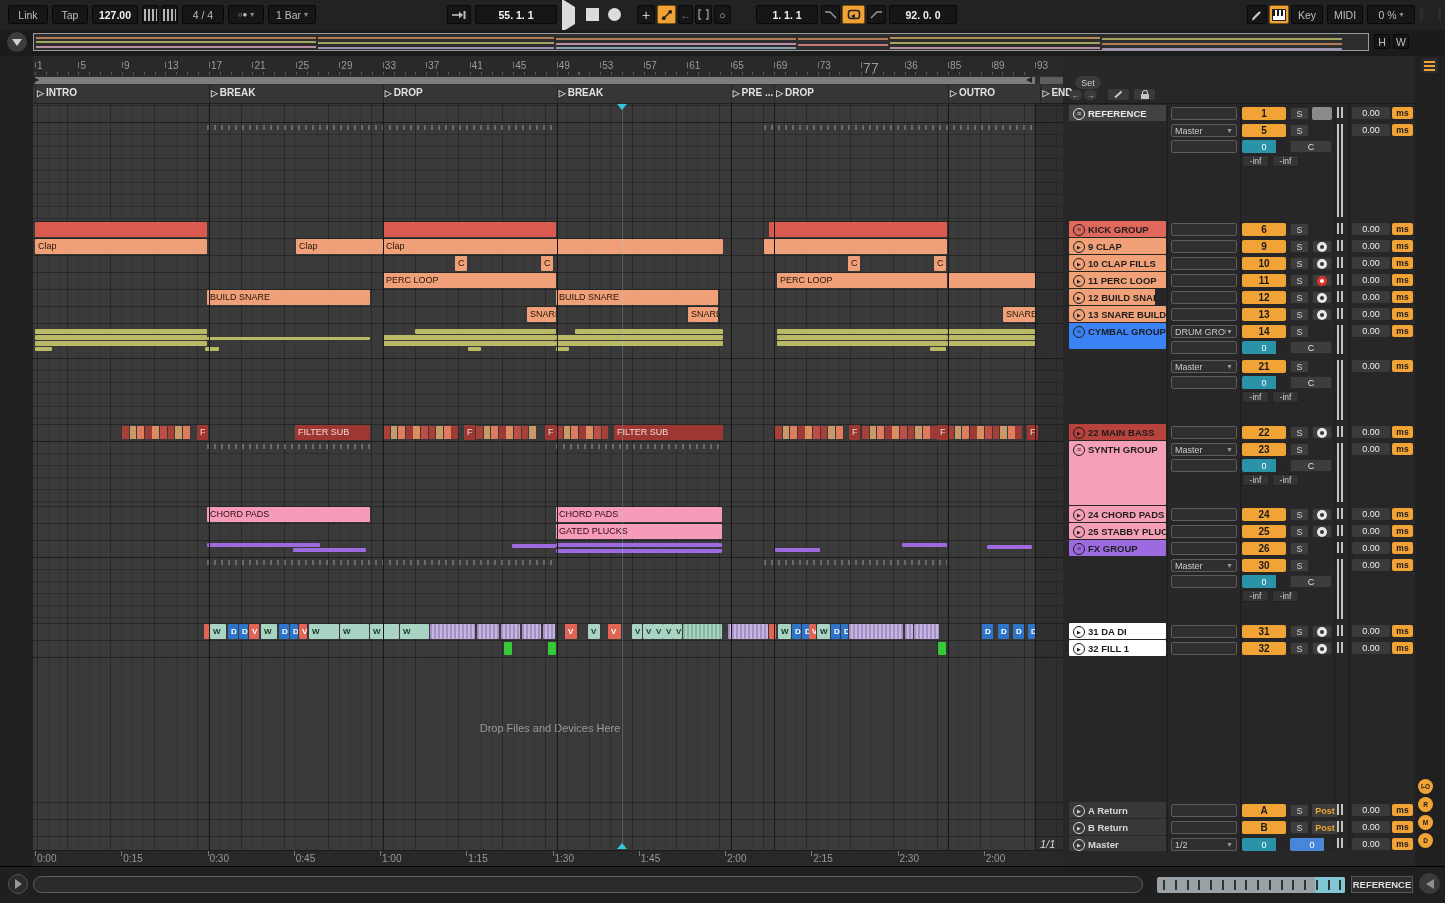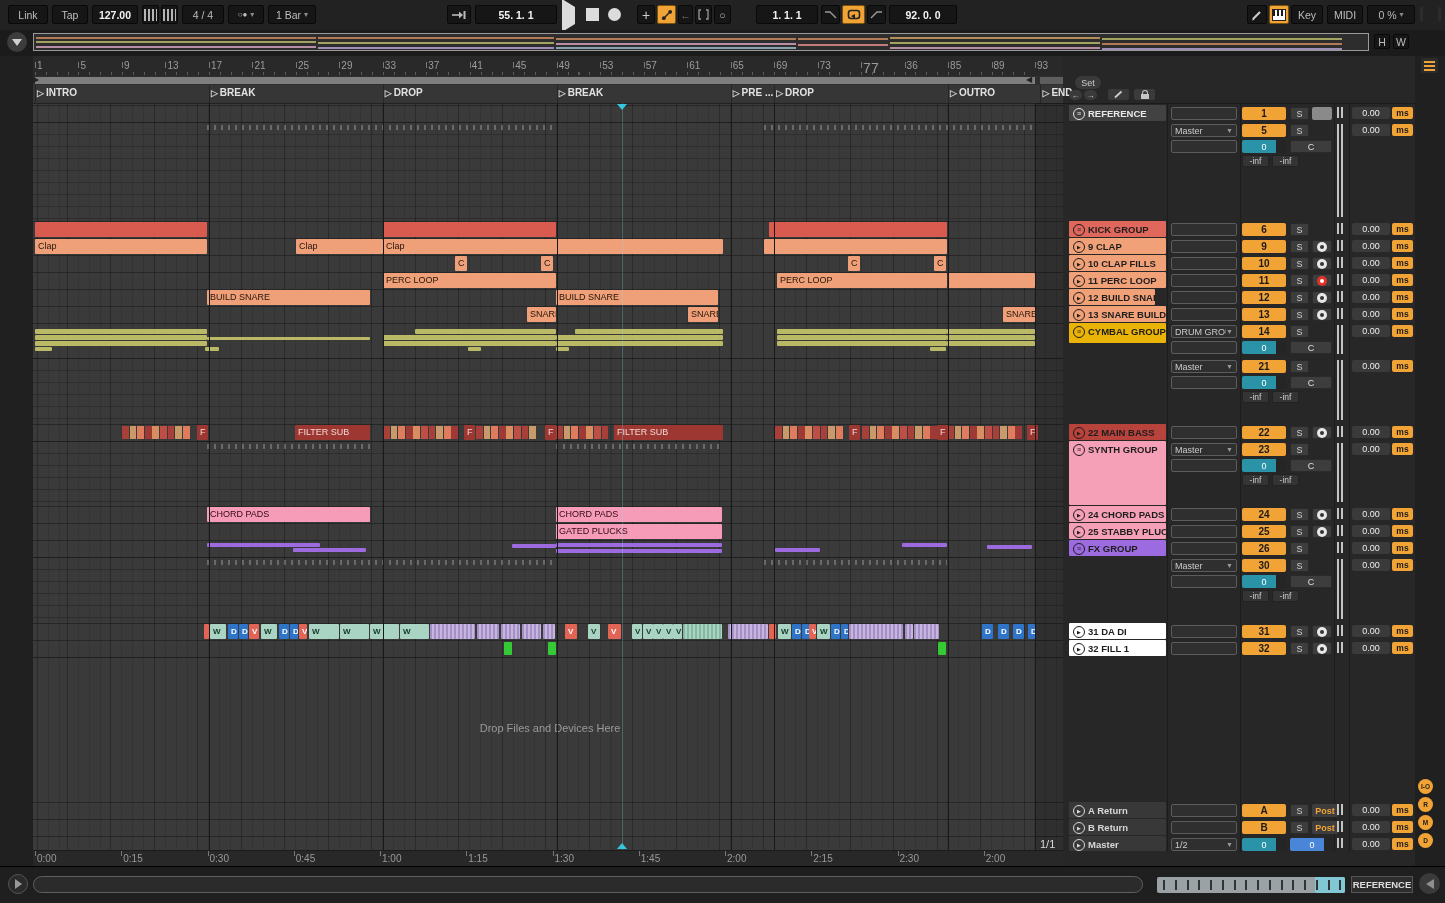--- a/index.html
+++ b/index.html
@@ -176,21 +176,21 @@
     <div class="abs tb" style="left:1374px;top:4px;width:16px;height:15px;">
         <span>H</span>
       </div>
     <div class="abs tb" style="left:1393px;top:4px;width:16px;height:15px;">
         <span>W</span>
       </div>
   </div>
 
   <div class="abs" style="left:440px;top:722px;width:220px;text-align:center;font-size:11px;color:#9a9a9a;z-index:5;">Drop Files and Devices Here</div>
 
-  <div class="abs" style="left:1040px;top:838px;font-size:11px;color:#d8d8d8;z-index:6;">1/1</div>
+  <div class="abs" style="left:1040px;top:838px;font-size:11px;color:#d8d8d8;z-index:6;font-style:italic;">1/1</div>
 
   <div class="abs" style="left:0;top:866px;width:1445px;height:37px;background:#1f1f1f;border-top:1px solid #000;z-index:8;">
     <div class="abs" style="left:8px;top:7px;width:20px;height:20px;border-radius:50%;background:#2b2b2b;border:1px solid #555;box-sizing:border-box;display:flex;align-items:center;justify-content:center;">
       <span style="width:0;height:0;border-top:5px solid transparent;border-bottom:5px solid transparent;border-left:7px solid #999;"></span>
     </div>
     <div class="abs" style="left:33px;top:9px;width:1110px;height:17px;background:#2b2b2b;border:1px solid #5f5f5f;border-radius:9px;box-sizing:border-box;"></div>
     <div class="abs" id="meterStrip" style="left:1157px;top:10px;width:188px;height:16px;background:#9aa2a6;border-radius:2px;overflow:hidden;">
         <div style="position: absolute; left: 158px; top: 0px; width: 30px; height: 16px; background: rgb(130, 199, 212);"></div>
         <div class="tickstrip" style="position: absolute; left: 0px; top: 3px; width: 188px; height: 10px;"></div>
       </div>
@@ -637,21 +637,21 @@
     <div style="position: absolute; left: 1290px; top: 308px; width: 19px; height: 13px; background: rgb(61, 61, 61); color: rgb(208, 208, 208); z-index: 3; border-radius: 2px; display: flex; align-items: center; justify-content: center; font-size: 9px; box-sizing: border-box; border: 1px solid rgb(42, 42, 42);">S</div>
     <div style="position: absolute; left: 1312px; top: 308px; width: 20px; height: 13px; background: rgb(61, 61, 61); z-index: 3; border-radius: 2px; display: flex; align-items: center; justify-content: center; font-size: 9px; box-sizing: border-box; border: 1px solid rgb(42, 42, 42);">
       <span class="cuedot" style="background: rgb(232, 232, 232);">
         <span style="position: absolute; left: 3px; top: 3px; width: 4px; height: 4px; border-radius: 50%; background: rgb(51, 51, 51);"></span>
       </span>
     </div>
     <div style="position: absolute; left: 1337px; top: 308px; width: 2px; height: 11px; background: rgb(196, 196, 196); z-index: 3;"></div>
     <div style="position: absolute; left: 1341px; top: 308px; width: 2px; height: 11px; background: rgb(196, 196, 196); z-index: 3;"></div>
     <div style="position: absolute; left: 1352px; top: 308px; width: 38px; height: 12px; background: rgb(58, 58, 58); color: rgb(238, 238, 238); z-index: 3; border-radius: 2px; display: flex; align-items: center; justify-content: center; font-size: 9px; box-sizing: border-box;">0.00</div>
     <div style="position: absolute; left: 1392px; top: 308px; width: 21px; height: 12px; background: rgb(242, 163, 54); color: rgb(26, 26, 26); z-index: 3; border-radius: 2px; display: flex; align-items: center; justify-content: center; font-size: 8.5px; box-sizing: border-box; font-weight: bold;">ms</div>
-    <div style="position: absolute; left: 1069px; top: 323px; width: 97px; height: 20px; background: #eab308; z-index: 3; border-radius: 1px; overflow: hidden;">
+    <div style="position: absolute; left: 1069px; top: 323px; width: 97px; height: 26px; background: #3b82f6; z-index: 3; border-radius: 1px; overflow: hidden;">
       <span style="position: absolute; left: 4px; top: 3px; width: 10px; height: 10px; border: 1px solid rgb(29, 29, 29); border-radius: 50%; display: flex; align-items: center; justify-content: center; color: rgb(29, 29, 29); font-size: 7px; line-height: 10px;">≡</span>
       <span style="position: absolute; left: 19px; top: 3px; font-size: 9.5px; font-weight: bold; color: rgb(29, 29, 29); white-space: nowrap;">CYMBAL GROUP</span>
     </div>
     <div style="position: absolute; left: 1171px; top: 325px; width: 66px; height: 13px; background: rgb(47, 47, 47); color: rgb(204, 204, 204); z-index: 3; border-radius: 2px; display: flex; align-items: center; justify-content: space-between; font-size: 9px; box-sizing: border-box; border: 1px solid rgb(92, 92, 92); padding: 0px 3px;">
       <span style="overflow: hidden; white-space: nowrap;">DRUM GROU</span>
       <span style="font-size: 7px; color: rgb(153, 153, 153);">▼</span>
     </div>
     <div style="position: absolute; left: 1171px; top: 341px; width: 66px; height: 13px; background: rgb(47, 47, 47); color: rgb(136, 136, 136); z-index: 3; border-radius: 2px; display: flex; align-items: center; justify-content: center; font-size: 9px; box-sizing: border-box; border: 1px solid rgb(92, 92, 92);"></div>
     <div style="position: absolute; left: 1242px; top: 325px; width: 44px; height: 13px; background: rgb(242, 163, 54); color: rgb(26, 26, 26); z-index: 3; border-radius: 2px; display: flex; align-items: center; justify-content: center; font-size: 10px; box-sizing: border-box; font-weight: bold;">14</div>
     <div style="position: absolute; left: 1290px; top: 325px; width: 19px; height: 13px; background: rgb(61, 61, 61); color: rgb(208, 208, 208); z-index: 3; border-radius: 2px; display: flex; align-items: center; justify-content: center; font-size: 9px; box-sizing: border-box; border: 1px solid rgb(42, 42, 42);">S</div>

